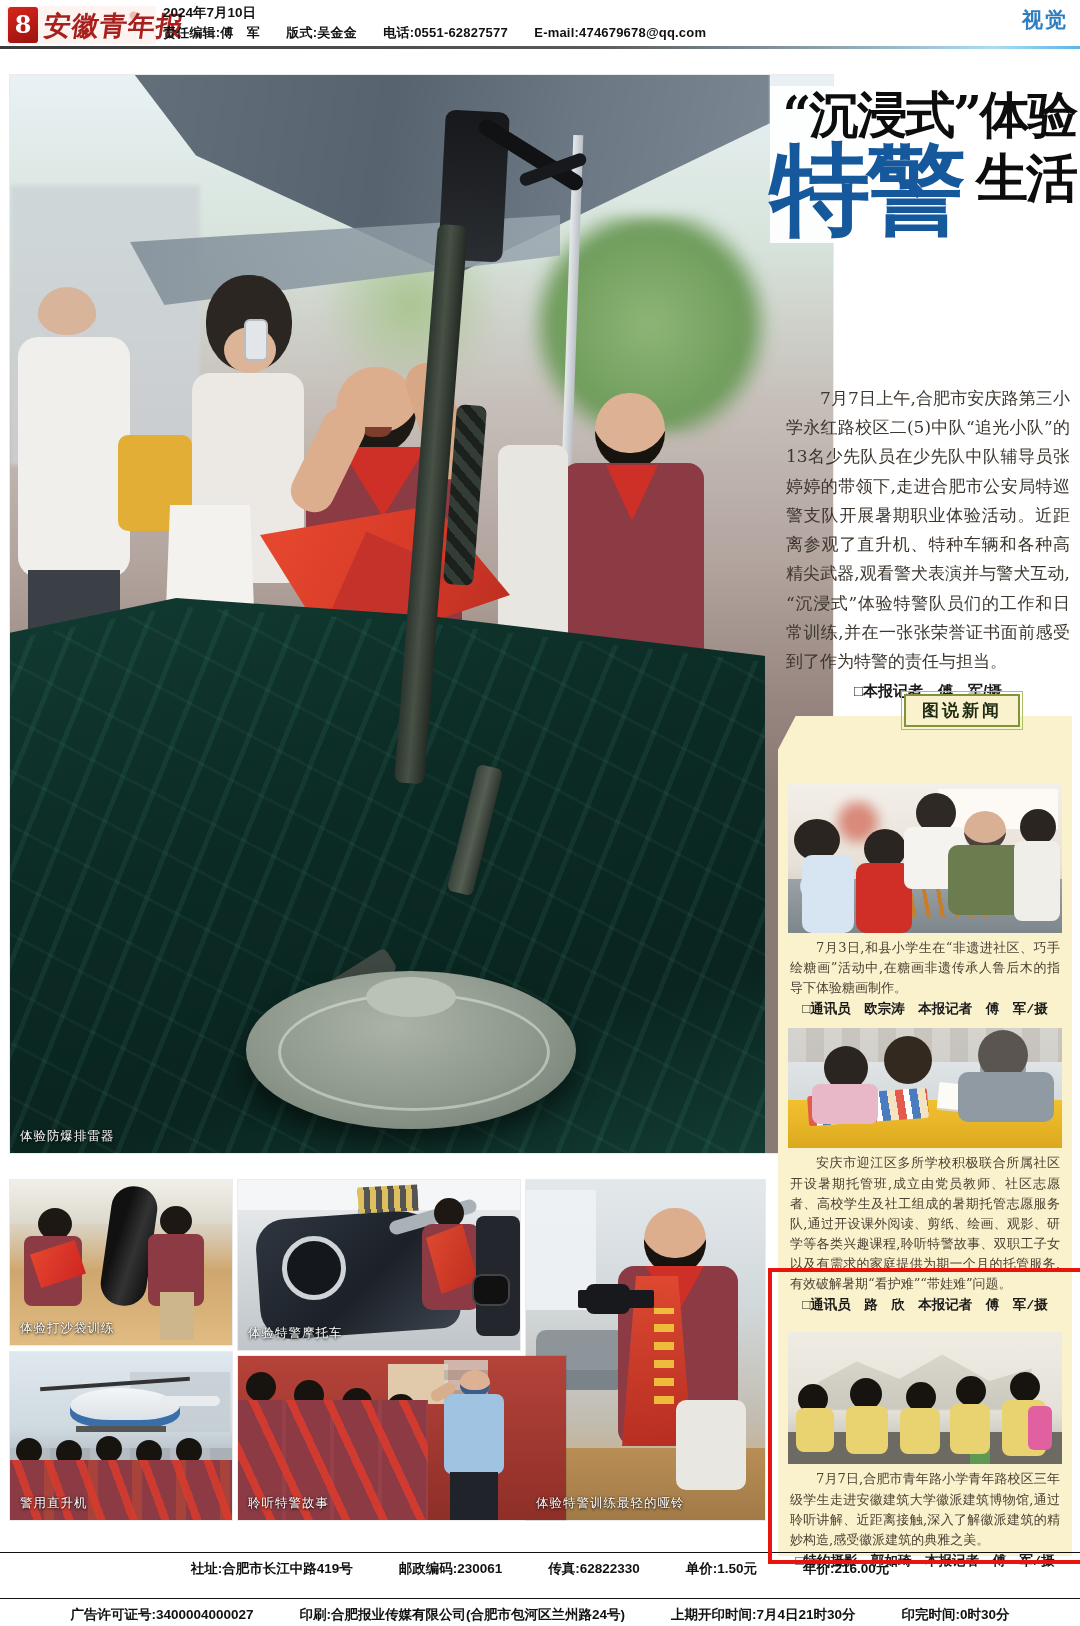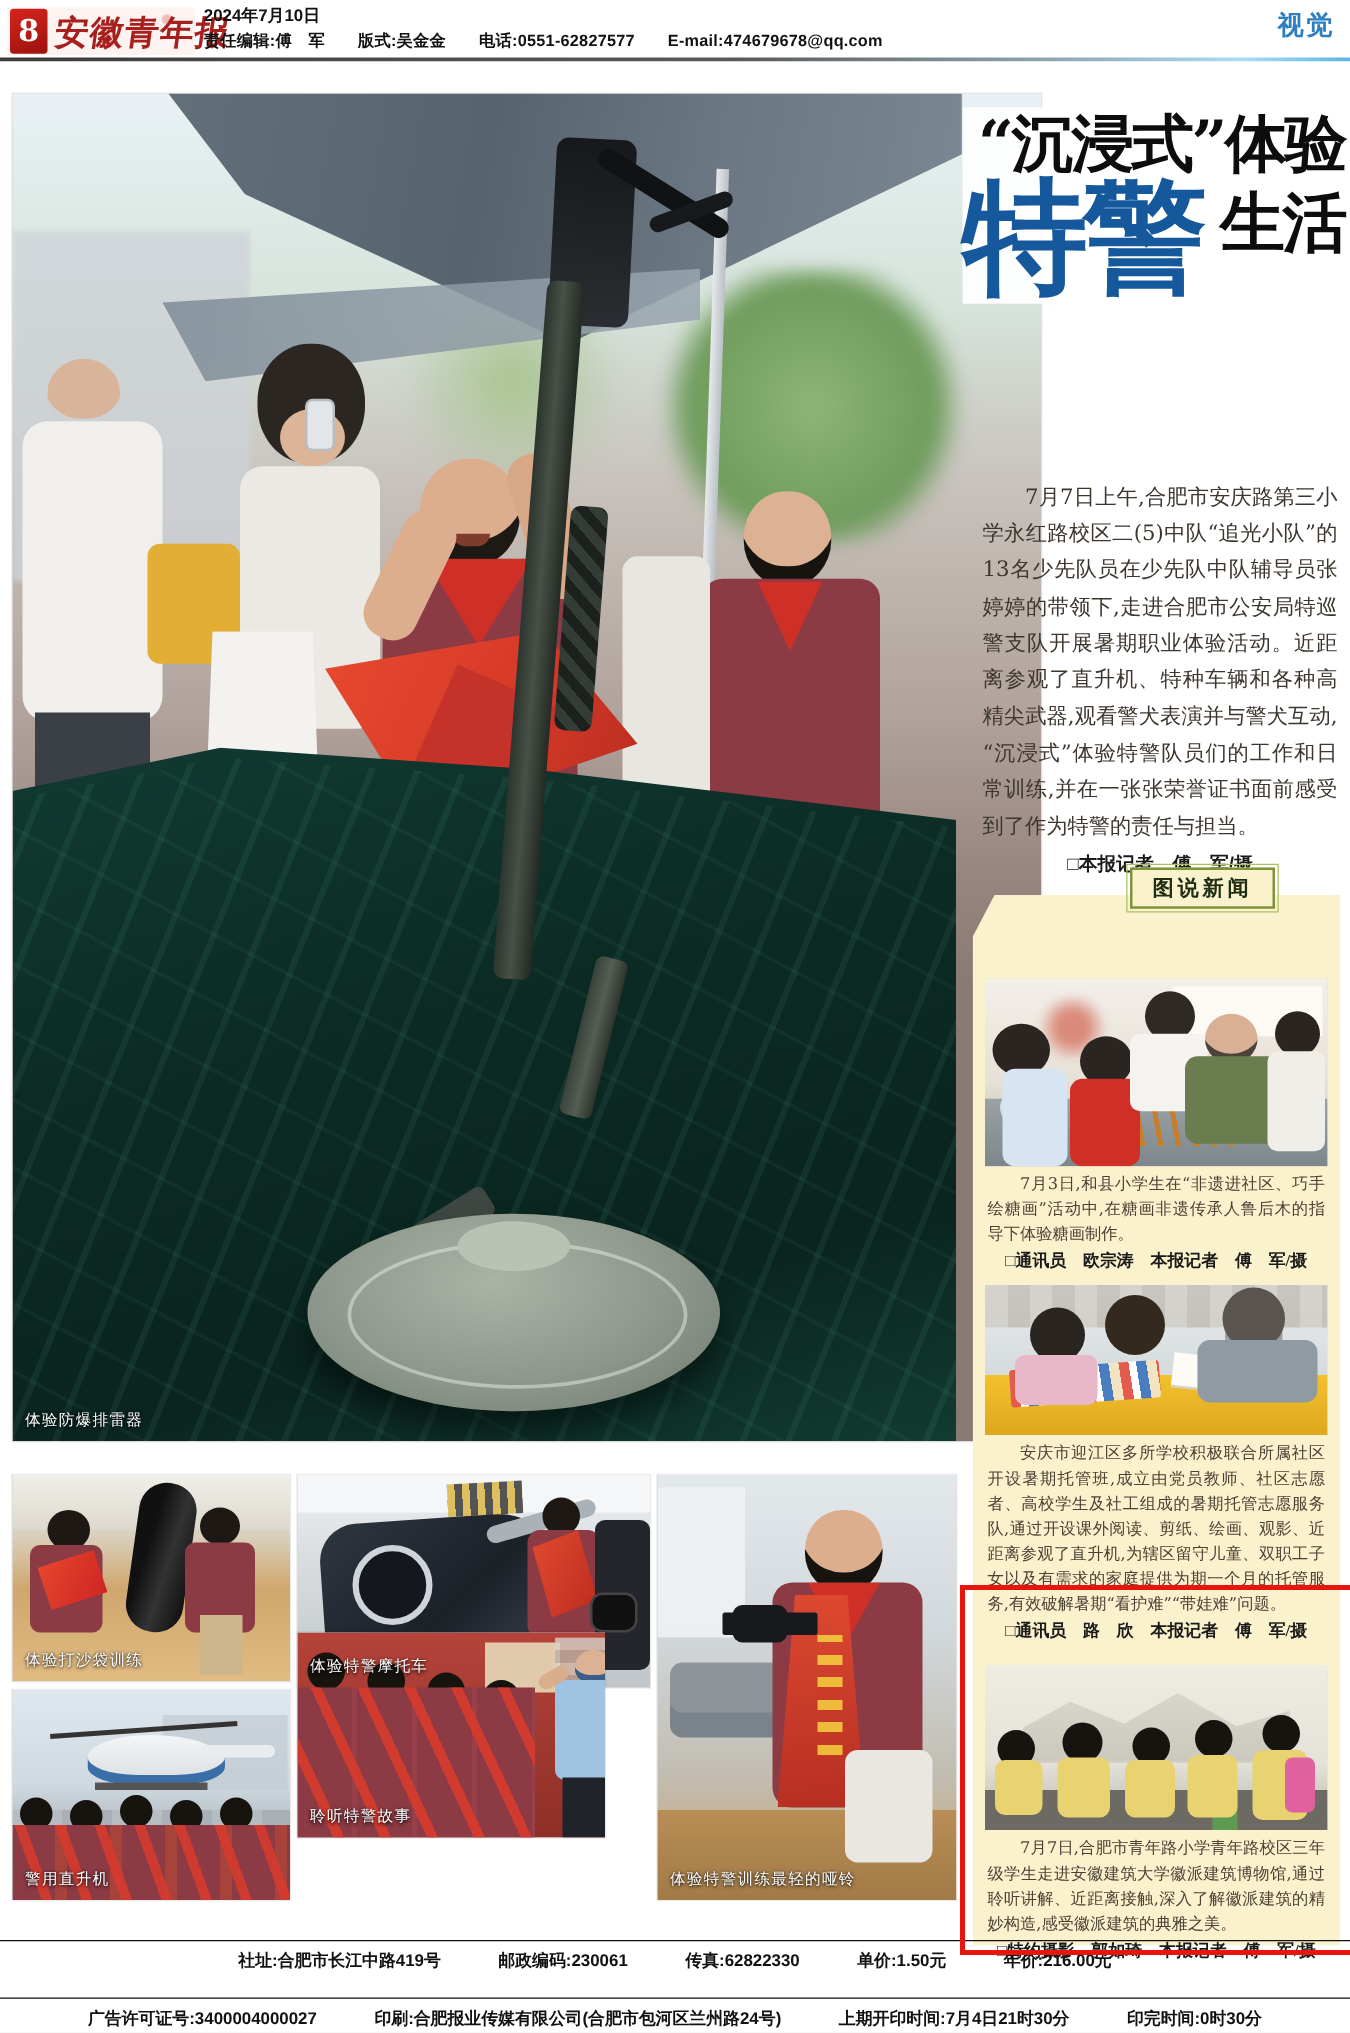--- a/index.html
+++ b/index.html
@@ -44,21 +44,21 @@
   
   .pnews{position:absolute;left:778px;top:716px;width:294px;height:840px;background:#faf1cd;
      clip-path:polygon(6% 0,100% 0,100% 100%,0 100%,0 4%);}
   .pnews-inner{position:absolute;left:10px;top:30px;width:274px;margin-top:37px;}
   .pn-tag{position:absolute;top:-22px;right:34px;background:#faf1cd;border:2px solid #7f9338;
      outline:1px solid #aebf62;outline-offset:2px;color:#1f2d14;font-weight:700;font-size:17px;
      padding:3px 16px;letter-spacing:3px;font-family:"DejaVu Serif",serif;z-index:5;}
   .pn-photo{position:relative;width:274px;overflow:hidden;background:#ddd;}
   .pn-cap{font-family:"DejaVu Serif",serif;font-size:13px;line-height:1.55;color:#4b4234;
      text-align:justify;text-indent:2em;margin:5px 2px 0;}
-  .pn-credit{font-family:Liberation Serif, serif;font-weight:700;font-size:13.5px;color:#1a1a1a;
+  .pn-credit{font-family:Liberation Mono, monospace;font-weight:700;font-size:13.5px;color:#1a1a1a;
      text-align:center;margin:2px 0 0;}
   .red-box{position:absolute;left:-10px;top:552px;width:310px;height:288px;border:4px solid #e8150e;
      z-index:8;pointer-events:none;}
   
   .footer{position:absolute;left:0;top:1552px;width:1080px;border-top:1.5px solid #111;font-weight:600;}
   .f-row{display:flex;justify-content:center;gap:46px;font-size:13.5px;color:#111;padding:7px 0 20px;}
   .f-row.first{border-bottom:1.5px solid #111;}
 </style>
 </head>
 <body>
@@ -168,21 +168,21 @@
         <i class="s" style="left:0;top:0;width:274px;height:34px;background:repeating-linear-gradient(90deg,#c9c3b8 0 18px,#b3ac9f 18px 36px);opacity:.6;"></i>
         <i class="s" style="left:0;top:72px;width:274px;height:48px;background:linear-gradient(180deg,#f2c12e,#dca81f);"></i>
         <i class="s" style="left:20px;top:64px;width:120px;height:30px;background:repeating-linear-gradient(85deg,#e25b4d 0 8px,#fff 8px 14px,#4a7dc0 14px 22px,#f3e3c2 22px 30px);transform:rotate(-4deg);border-radius:3px;"></i>
         <i class="s" style="left:150px;top:58px;width:80px;height:26px;background:#fdfbf6;transform:rotate(6deg);box-shadow:0 2px 0 #d9d2c4;"></i>
         <i class="s" style="left:36px;top:18px;width:44px;height:44px;border-radius:50%;background:#2b2521;"></i>
         <i class="s" style="left:24px;top:56px;width:66px;height:40px;background:#e8b8c8;border-radius:8px;"></i>
         <i class="s" style="left:96px;top:8px;width:48px;height:48px;border-radius:50%;background:#33291f;"></i>
         <i class="s" style="left:190px;top:2px;width:50px;height:50px;border-radius:50%;background:#5a5550;box-shadow:0 14px 0 -2px #9aa0a4;"></i>
         <i class="s" style="left:170px;top:44px;width:96px;height:50px;background:#8f9aa2;border-radius:10px;"></i>
       </div>
-      <div class="pn-cap">安庆市迎江区多所学校积极联合所属社区开设暑期托管班,成立由党员教师、社区志愿者、高校学生及社工组成的暑期托管志愿服务队,通过开设课外阅读、剪纸、绘画、观影、近距离参观了直升机,为辖区留守儿童、双职工子女以及有需求的家庭提供为期一个月的托管服务,有效破解暑期“看护难”“带娃难”问题。</div>
+      <div class="pn-cap">安庆市迎江区多所学校积极联合所属社区开设暑期托管班,成立由党员教师、社区志愿者、高校学生及社工组成的暑期托管志愿服务队,通过开设课外阅读、剪纸、绘画、观影、研学等各类兴趣课程,聆听特警故事、双职工子女以及有需求的家庭提供为期一个月的托管服务,有效破解暑期“看护难”“带娃难”问题。</div>
       <div class="pn-credit">□通讯员　路　欣　本报记者　傅　军/摄</div>
 
       <div class="pn-photo" style="height:132px;margin-top:18px;">
         <i class="s" style="inset:0;background:linear-gradient(180deg,#efece4 0%,#e4e1d8 60%,#cfccc2 78%,#8e8b84 100%);"></i>
         <i class="s" style="left:30px;top:8px;width:214px;height:70px;background:linear-gradient(180deg,#dcd9cf,#cbc8bd);filter:blur(1px);clip-path:polygon(0 60%,18% 30%,38% 55%,58% 20%,80% 58%,100% 40%,100% 100%,0 100%);"></i>
         <i class="s" style="left:0;top:100px;width:274px;height:32px;background:#6d6a64;"></i>
         <i class="s" style="left:10px;top:52px;width:30px;height:30px;border-radius:50%;background:#17130f;box-shadow:0 26px 0 -2px #e5ce6a;"></i>
         <i class="s" style="left:8px;top:76px;width:38px;height:44px;background:#e9d270;border-radius:8px;"></i>
         <i class="s" style="left:62px;top:46px;width:32px;height:32px;border-radius:50%;background:#17130f;"></i>
         <i class="s" style="left:58px;top:74px;width:42px;height:48px;background:#e9d270;border-radius:8px;box-shadow:0 44px 0 -30px #3f7a44;"></i>
@@ -250,21 +250,21 @@
     <i class="s" style="left:150px;top:44px;width:60px;height:10px;border-radius:6px;background:#e8ecef;"></i>
     <i class="s" style="left:30px;top:30px;width:150px;height:4px;background:#333;transform:rotate(-4deg);"></i>
     <i class="s" style="left:66px;top:74px;width:90px;height:6px;background:#555;"></i>
     <i class="s" style="left:0;top:96px;width:222px;height:72px;background:repeating-linear-gradient(90deg,#b6bdc2 0 40px,#aab1b6 40px 80px);"></i>
     <i class="s" style="left:6px;top:86px;width:26px;height:26px;border-radius:50%;background:#17130f;box-shadow:40px 2px 0 #17130f,80px -2px 0 #17130f,120px 2px 0 #17130f,160px 0 0 #17130f;"></i>
     <i class="s" style="left:0;top:108px;width:222px;height:60px;background:repeating-linear-gradient(90deg,#8c3a44 0 34px,#a8433b 34px 44px);"></i>
     <i class="s" style="left:0;top:108px;width:222px;height:60px;background:repeating-linear-gradient(70deg,transparent 0 22px,#d93a2c 22px 30px);opacity:.85;"></i>
     <span class="ph-cap">警用直升机</span>
   </div>
 
-  <div class="ph" style="left:238px;top:1306px;width:246px;height:164px;">
+  <div class="ph" style="left:238px;top:1356px;width:328px;height:164px;">
     <i class="s" style="inset:0;background:linear-gradient(180deg,#b5433a 0%,#a33a31 45%,#8e2f28 100%);"></i>
     <i class="s" style="left:150px;top:8px;width:60px;height:40px;background:#e7d8b8;opacity:.9;"></i>
     <i class="s" style="left:206px;top:4px;width:44px;height:70px;background:repeating-linear-gradient(0deg,#d7d2c8 0 10px,#b9b2a4 10px 20px);opacity:.8;"></i>
     <i class="s" style="left:8px;top:16px;width:30px;height:30px;border-radius:50%;background:#17130f;box-shadow:48px 8px 0 #17130f,96px 16px 0 #17130f,140px 22px 0 #17130f;"></i>
     <i class="s" style="left:0;top:44px;width:190px;height:120px;background:repeating-linear-gradient(90deg,#8c3a44 0 44px,#97404a 44px 48px);"></i>
     <i class="s" style="left:0;top:44px;width:190px;height:120px;background:repeating-linear-gradient(65deg,transparent 0 26px,#d93a2c 26px 34px);opacity:.9;"></i>
     <i class="s" style="left:222px;top:14px;width:30px;height:26px;border-radius:50% 50% 40% 40%;background:#ddb294;box-shadow:0 -8px 0 -2px #3a5d8a inset;"></i>
     <i class="s" style="left:206px;top:38px;width:60px;height:80px;background:#9fc3e0;border-radius:8px;"></i>
     <i class="s" style="left:212px;top:116px;width:48px;height:48px;background:#20242a;"></i>
     <i class="s" style="left:192px;top:30px;width:26px;height:12px;border-radius:6px;background:#d8ae8c;transform:rotate(-30deg);"></i>

